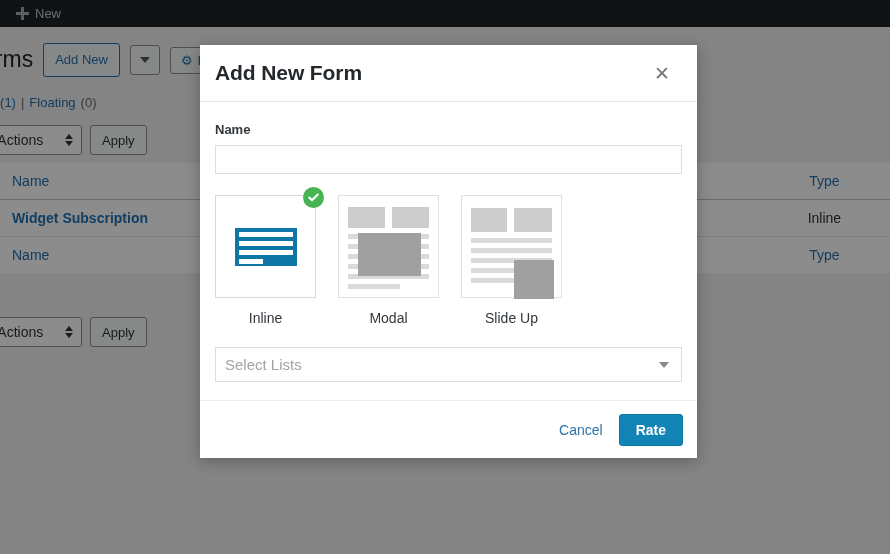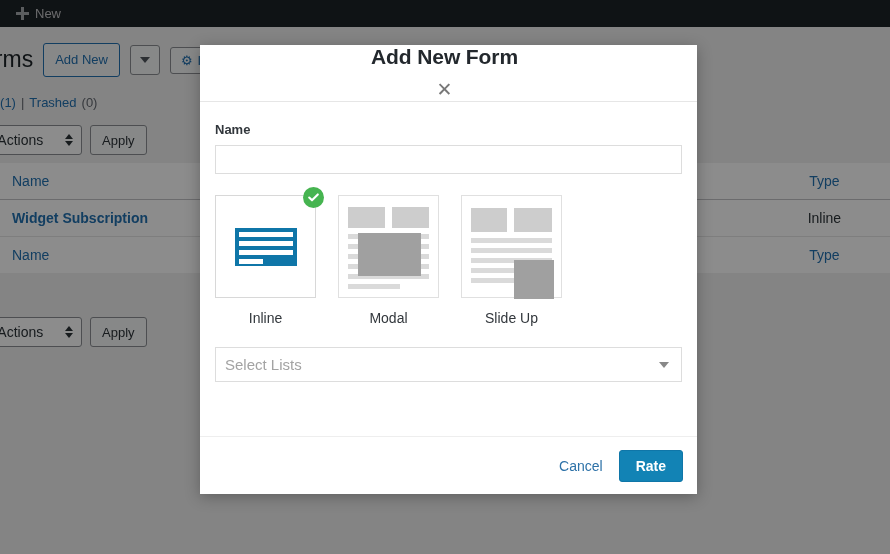--- a/index.html
+++ b/index.html
@@ -249,21 +249,20 @@
     box-shadow: 0 3px 14px rgba(0,0,0,0.28);
   }
 
   .modal-header {
     height: 57px;
     border-bottom: 1px solid #e6e6e6;
     display: flex;
     align-items: center;
     justify-content: space-between;
     padding: 0 23px 0 15px;
-    flex-direction: column;
   }
   .modal-title {
     font-size: 21px;
     font-weight: 700;
     color: #23282d;
     letter-spacing: -0.1px;
   }
   .modal-close {
     background: none;
     border: none;
@@ -402,21 +401,20 @@
   }
 
   .modal-footer {
     border-top: 1px solid #eee;
     height: 58px;
     display: flex;
     align-items: center;
     justify-content: flex-end;
     gap: 14px;
     padding: 0 14px;
-    margin-top: 36px;
   }
   .btn-cancel {
     background: none;
     border: none;
     color: #2e72a8;
     font-size: 14px;
     cursor: pointer;
     font-family: inherit;
     padding: 4px 2px;
   }
@@ -454,21 +452,21 @@
       </div>
       <button class="btn-int">
         <span class="gears-icon">⚙</span>
         <span>Integrations</span>
       </button>
     </div>
 
     <div class="subsub">
       <a href="#">All (1)</a>
       <span class="sep">|</span>
-      <a href="#">Trashed</a>
+      <a href="#">Floating</a>
       <span class="count">(0)</span>
     </div>
 
     <div class="tablenav top">
       <div class="bulk-select">
         <span>Bulk Actions</span>
         <span class="spinner-arrows">
           <i class="up"></i>
             <i class="dn"></i>
         </span>

